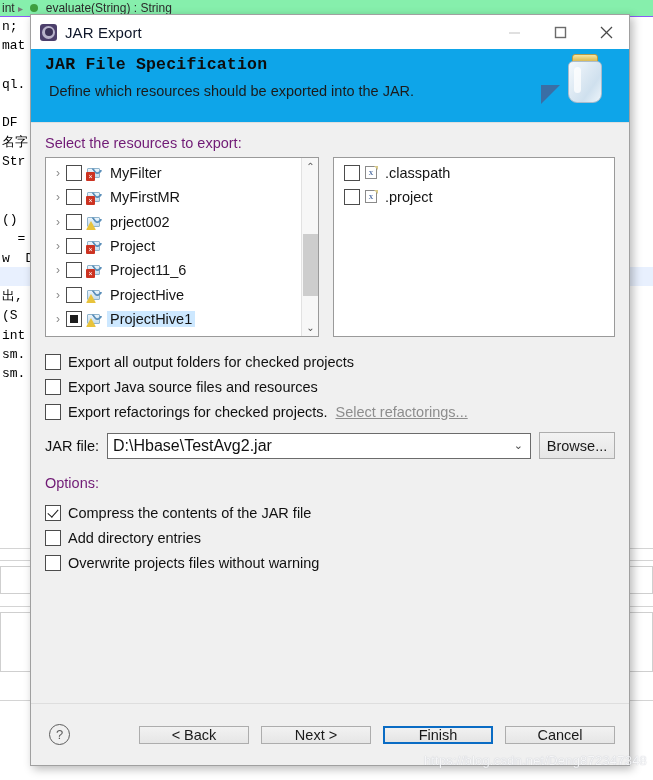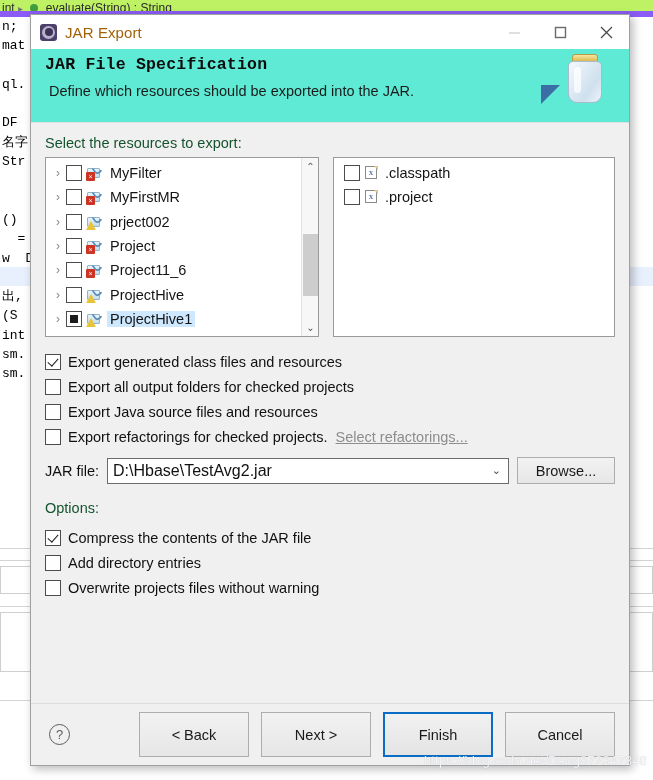--- a/index.html
+++ b/index.html
@@ -12,22 +12,22 @@
   }
 
   
   #bg {
     position: absolute; inset: 0;
     background: #ffffff;
     overflow: hidden;
   }
   .bg-breadcrumb {
     position: absolute; top: 0; left: 0; right: 0; height: 17px;
-    background: #bef264;
-    border-bottom: 6px solid #8b5cf6;
+    background: #86efac;
+    border-bottom: 1px solid #8b5cf6;
     font-size: 12px; color: #2b2b2b;
     padding-left: 2px;
     white-space: nowrap;
     overflow: hidden;
     line-height: 16px;
   }
   .bc-dot {
     display: inline-block; width: 8px; height: 8px; border-radius: 50%;
     background: #3f9f3f; vertical-align: middle; margin: 0 4px 2px 4px;
   }
@@ -82,38 +82,38 @@
   }
   .title-icon .gear-mid {
     position:absolute; left:2px; top:2px; width:13px; height:13px;
     border-radius:50%; background:#b9b4cc;
   }
   .title-icon .gear-in {
     position:absolute; left:4.5px; top:4.5px; width:8px; height:8px;
     border-radius:50%; background:#3d3358;
   }
   .title-text {
-    font-size: 15px; color: #a16207; letter-spacing: .1px;
+    font-size: 15px; color: #0f172a; letter-spacing: .1px;
   }
   .winbtns {
     position: absolute; right: 0; top: 0; height: 34px;
     display: flex;
   }
   .winbtn {
     width: 46px; height: 34px;
     display: flex; align-items: center; justify-content: center;
     color: #6b6b6b;
   }
   .winbtn svg { display:block; }
   .winbtn.min { color:#cfcfcf; }
   .winbtn.close { color: #4a4a4a; }
 
   
   .headband {
-    background: #5eead4;
+    background: #0ea5e9;
     border-bottom: 1px solid #dfdfdf;
     padding: 6px 14px 12px 14px;
     position: relative;
     min-height: 74px;
   }
   .head-title {
     font-family: "Liberation Mono", monospace;
     font-size: 16.5px;
     font-weight: bold;
     color: #0d0d0d;
@@ -148,21 +148,21 @@
     border-bottom: 19px solid transparent;
     border-top: 0 solid transparent;
   }
 
   
   .body {
     flex: 1; padding: 12px 14px 0 14px;
     display: flex; flex-direction: column;
     overflow: hidden;
   }
-  .section-label { font-size: 14.5px; margin-bottom: 6px; color:#14532d; }
+  .section-label { font-size: 14.5px; margin-bottom: 6px; color:#701a75; }
 
   .lists { display: flex; gap: 14px; height: 180px; }
   .listbox {
     background: #ffffff;
     border: 1px solid #9a9a9a;
     position: relative;
     overflow: hidden;
   }
   .tree-box { width: 274px; }
   .file-box { flex: 1; }
@@ -272,40 +272,40 @@
     position:absolute; right:7px; top:50%; transform: translateY(-55%);
     color:#4a4a4a; font-size:11px;
   }
   .btn {
     background: linear-gradient(180deg,#f2f2f2,#e6e6e6);
     border:1px solid #adadad; height: 27px;
     font-size: 14.5px; color:#1a1a1a;
     display:flex; align-items:center; justify-content:center;
     font-family:"Liberation Sans",sans-serif;
   }
-  .btn.browse { width: 98px; }
+  .btn.browse { width: 76px; }
 
   .optionslabel { margin-top: 16px; }
   .opts2 { margin-top: 3px; }
 
   
   .footer {
     border-top: 1px solid #dedede;
     height: 62px; min-height:62px;
     display:flex; align-items:center; position:relative;
     padding: 0 14px;
   }
   .help-icon {
     width: 21px; height:21px; border-radius:50%;
     border: 1.6px solid #5c5c5c; color:#5c5c5c;
     font-size: 13px; text-align:center; line-height:19px;
     margin-left: 4px;
   }
   .footbtns { position:absolute; right: 14px; display:flex; gap: 12px; }
-  .footbtns .btn { width: 110px; height: 45px; }
+  .footbtns .btn { width: 110px; height: 18px; }
   .btn.primary {
     border: 2px solid #0a6cc4;
     background: linear-gradient(180deg,#f1f1f1,#e4e4e4);
   }
 
   .watermark {
     position:absolute; right: 6px; bottom: 12px;
     font-size: 13px; color: rgba(255,255,255,.85);
     text-shadow: 0 0 1px rgba(120,130,150,.55);
     letter-spacing: .2px;
@@ -497,24 +497,20 @@
                 <span class="xx">x</span>
               </span>
               <span class="rowlabel">.project</span>
             </div>
           </div>
       </div>
     </div>
 
     <div class="opts" id="export-options">
         <div class="optrow">
-          <span class="cbx checked"></span>
-          <span class="opttext">Export generated class files and resources</span>
-        </div>
-        <div class="optrow">
           <span class="cbx"></span>
           <span class="opttext">Export all output folders for checked projects</span>
         </div>
         <div class="optrow">
           <span class="cbx"></span>
           <span class="opttext">Export Java source files and resources</span>
         </div>
         <div class="optrow">
           <span class="cbx"></span>
           <span class="opttext">Export refactorings for checked projects.</span>

